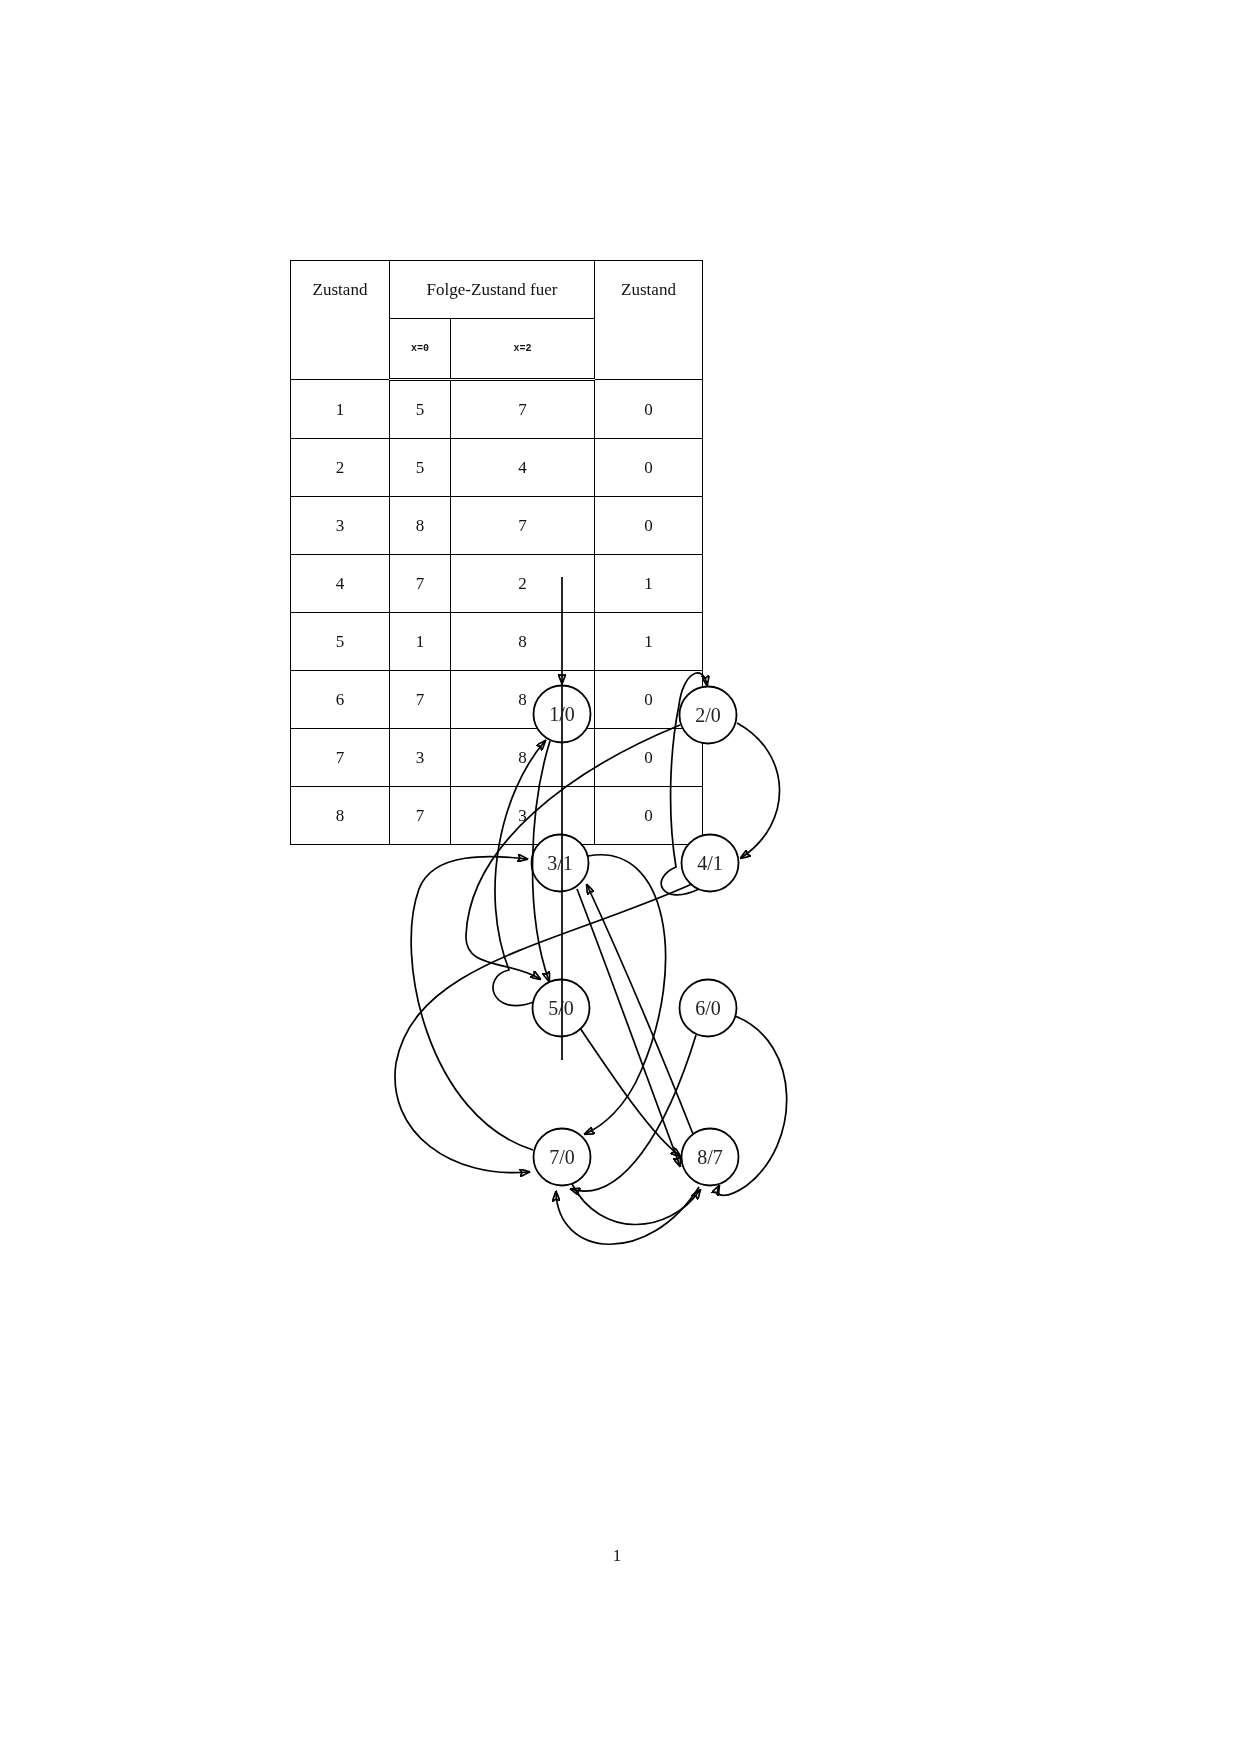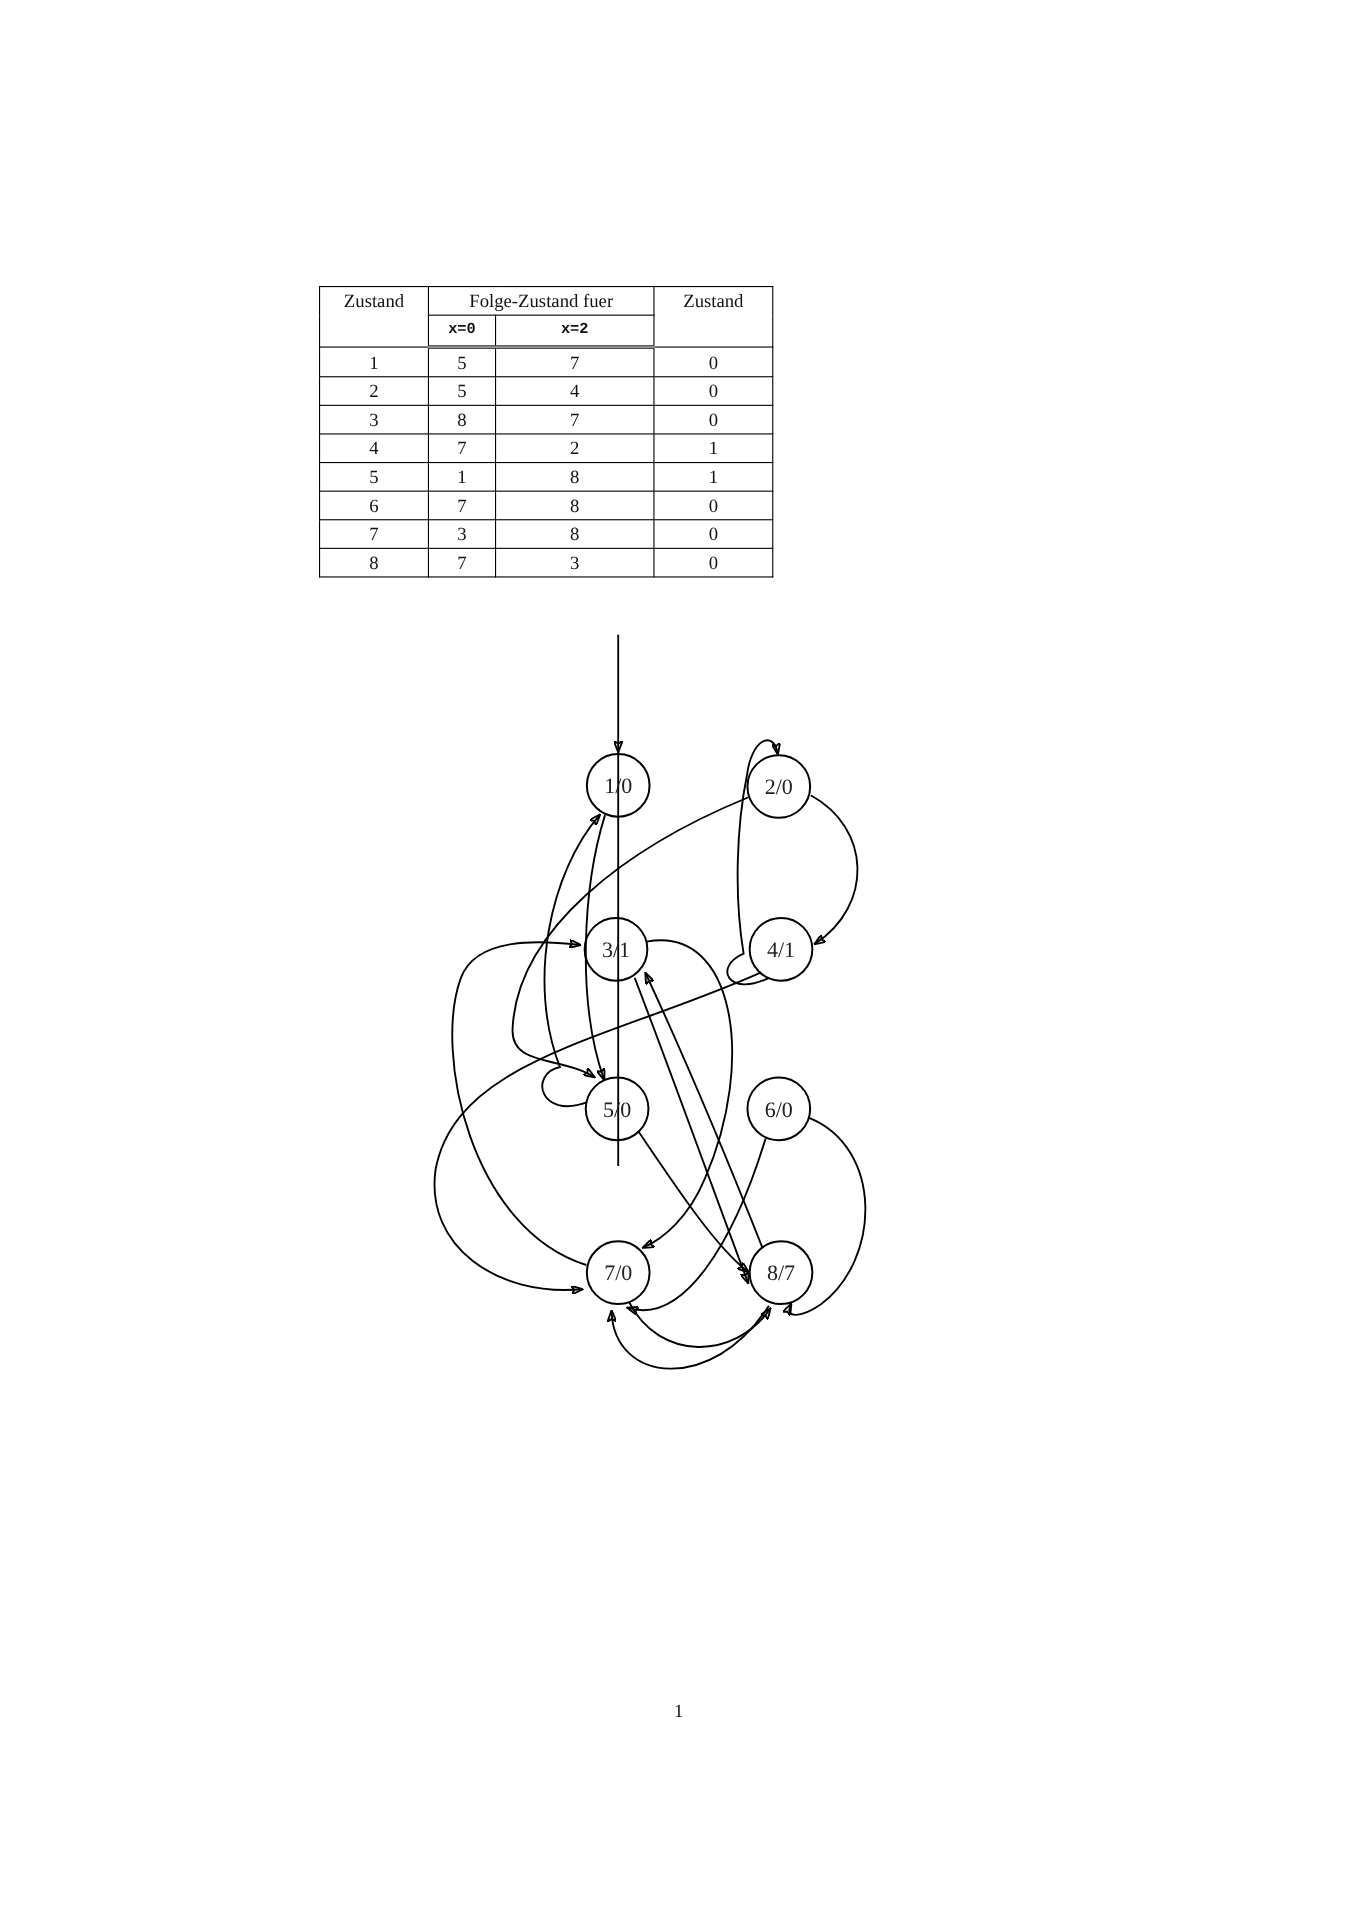--- a/index.html
+++ b/index.html
@@ -15,31 +15,31 @@
   table.ztable{
     position:absolute;left:290px;top:260px;
     border-collapse:collapse;
     border:1.5px solid #000;
     font-size:17px;
     color:#111;
   }
   table.ztable td{
     border:1px solid #000;
     text-align:center;
-    padding:0 6px;
+    padding:16px 6px;
     height:25px;
     line-height:25px;
   }
   td.c-state{width:86px;border-right:3px double #000;}
   td.c-x0{width:48px;}
   td.c-x1{width:131px;border-right:3px double #000;}
   td.c-out{width:95px;}
   td.rspan{vertical-align:top;height:27px;line-height:27px;border-bottom:3px double #000;}
   tr.subhead td{border-bottom:3px double #000;height:27px;line-height:27px;}
-  td.mono{font-family:"Liberation Mono", monospace;font-size:14px;font-weight:bold;}
+  td.mono{font-family:"Liberation Mono", monospace;font-size:10px;font-weight:bold;}
   td.th{height:27px;line-height:27px;}
   
   svg.diagram{position:absolute;left:380px;top:560px;}
   svg.diagram circle{fill:#ffffff;stroke:#000;stroke-width:1.8;}
   svg.diagram path{fill:none;stroke:#000;stroke-width:1.7;}
   svg.diagram text{
     font-family:"Liberation Serif", serif;
     font-size:20px;fill:#222;
     text-anchor:middle;
   }

